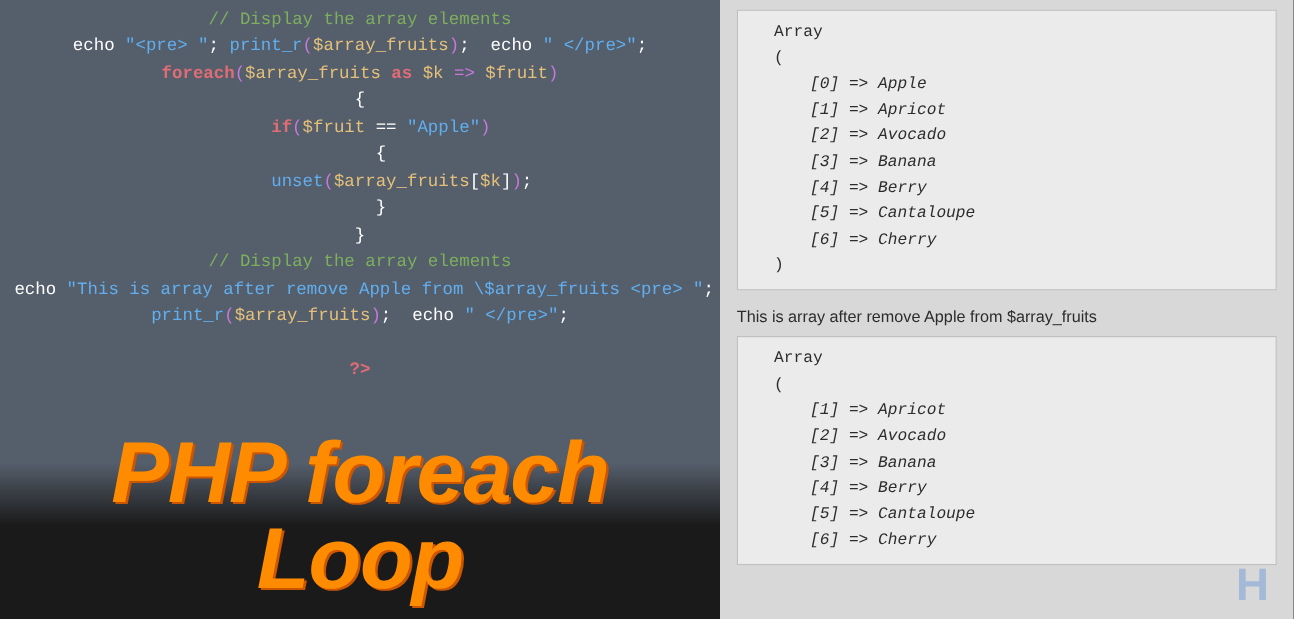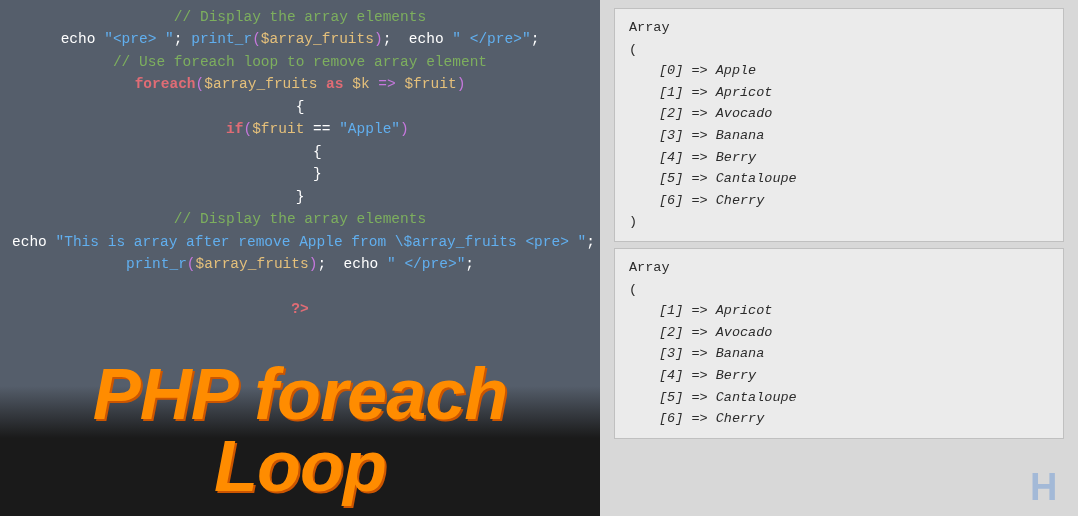--- a/index.html
+++ b/index.html
@@ -77,21 +77,21 @@
       padding: 8px 14px;
       overflow: hidden;
       display: flex;
       flex-direction: column;
       gap: 0;
     }
 
     .output-box {
       background: #ebebeb;
       border: 1px solid #c0c0c0;
-      padding: 8px 14px;
+      padding: 8px 30px;
       font-size: 13.5px;
       line-height: 1.6;
       color: #2c2c2c;
       font-family: 'Courier New', Courier, monospace;
       margin-bottom: 6px;
     }
 
     .output-text {
       font-size: 13.5px;
       color: #2c2c2c;
@@ -117,25 +117,25 @@
   </style>
 </head>
 <body>
 
 <div class="container">
 
   <div class="code-panel">
     <div id="code-lines-container">
         <div class="code-line"><span class="c-comment">// Display the array elements</span></div>
         <div class="code-line"><span class="c-white">echo </span><span class="c-string">"&lt;pre&gt; "</span><span class="c-white">; </span><span class="c-func">print_r</span><span class="c-paren">(</span><span class="c-var">$array_fruits</span><span class="c-paren">)</span><span class="c-white">;  echo </span><span class="c-string">" &lt;/pre&gt;"</span><span class="c-white">;</span></div>
-        <div class="code-line"><span class="c-comment">// Use foreach loop to remove array element</span></div>
         <div class="code-line"><span class="c-keyword">foreach</span><span class="c-paren">(</span><span class="c-var">$array_fruits</span><span class="c-keyword"> as </span><span class="c-var">$k</span><span class="c-arrow"> =&gt; </span><span class="c-var">$fruit</span><span class="c-paren">)</span></div>
         <div class="code-line"><span class="c-white">{</span></div>
         <div class="code-line"><span class="c-keyword">    if</span><span class="c-paren">(</span><span class="c-var">$fruit</span><span class="c-white"> == </span><span class="c-string">"Apple"</span><span class="c-paren">)</span></div>
         <div class="code-line"><span class="c-white">    {</span></div>
+        <div class="code-line"><span class="c-func">        unset</span><span class="c-paren">(</span><span class="c-var">$array_fruits</span><span class="c-white">[</span><span class="c-var">$k</span><span class="c-white">]</span><span class="c-paren">)</span><span class="c-white">;</span></div>
         <div class="code-line"><span class="c-white">    }</span></div>
         <div class="code-line"><span class="c-white">}</span></div>
         <div class="code-line"><span class="c-comment">// Display the array elements</span></div>
         <div class="code-line"><span class="c-white">echo </span><span class="c-string">"This is array after remove Apple from \$array_fruits &lt;pre&gt; "</span><span class="c-white">;</span></div>
         <div class="code-line"><span class="c-func">print_r</span><span class="c-paren">(</span><span class="c-var">$array_fruits</span><span class="c-paren">)</span><span class="c-white">;  echo </span><span class="c-string">" &lt;/pre&gt;"</span><span class="c-white">;</span></div>
         <div class="code-line">&nbsp;</div>
         <div class="code-line"><span class="c-keyword">?&gt;</span></div>
       </div>
 
     <div class="title-overlay">
@@ -153,20 +153,21 @@
           <div>[1] =&gt; Apricot</div>
           <div>[2] =&gt; Avocado</div>
           <div>[3] =&gt; Banana</div>
           <div>[4] =&gt; Berry</div>
           <div>[5] =&gt; Cantaloupe</div>
           <div>[6] =&gt; Cherry</div>
         </div>
       <div>)</div>
     </div>
 
+    <div class="output-text">This is array after remove Apple from $array_fruits</div>
 
     <div class="output-box">
       <div>Array</div>
       <div>(</div>
       <div class="array-indent" id="array2-items-container">
           <div>[1] =&gt; Apricot</div>
           <div>[2] =&gt; Avocado</div>
           <div>[3] =&gt; Banana</div>
           <div>[4] =&gt; Berry</div>
           <div>[5] =&gt; Cantaloupe</div>

